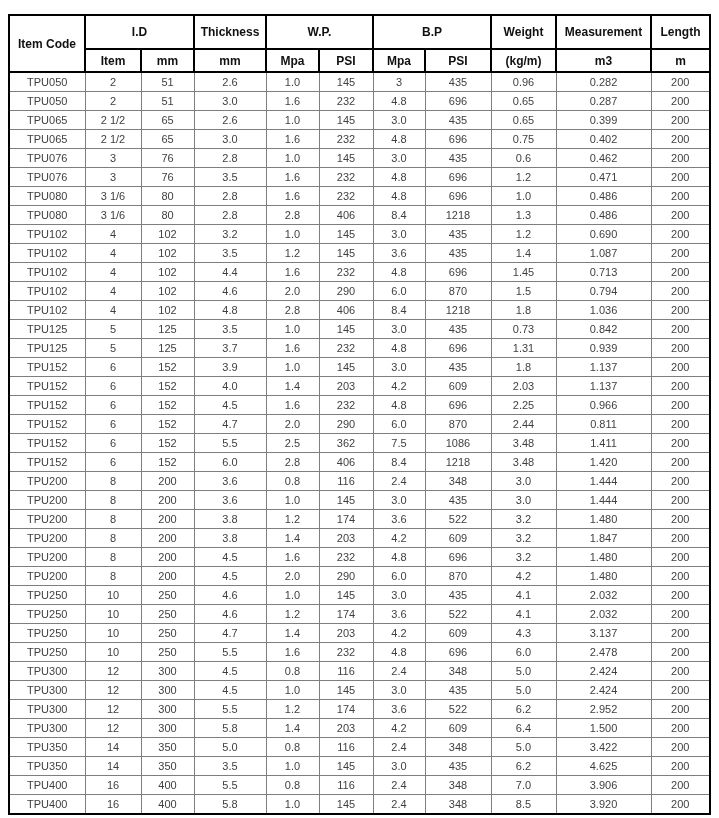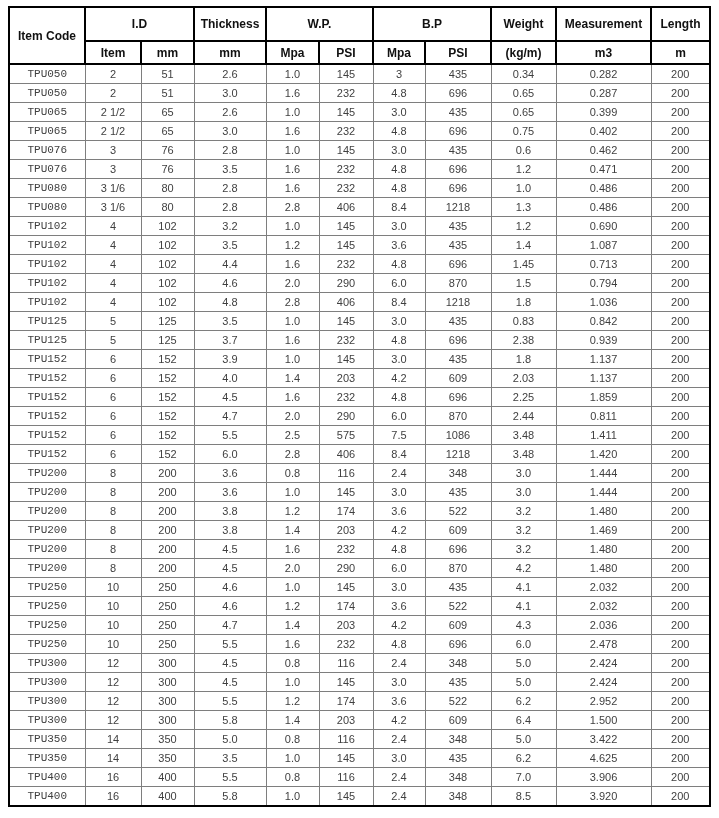--- a/index.html
+++ b/index.html
@@ -6,21 +6,21 @@
     margin: 0;
     padding: 0;
     background: #ffffff;
     font-family: "Liberation Sans", sans-serif;
   }
   .page {
     width: 719px;
     height: 818px;
     background: #ffffff;
     box-sizing: border-box;
-    padding: 6px 0 0 8px;
+    padding: 14px 0 0 8px;
   }
   table.spec {
     border-collapse: collapse;
     table-layout: fixed;
     border: 2px solid #000000;
   }
   table.spec th {
     border: 2px solid #000000;
     font-weight: bold;
     color: #111111;
@@ -38,21 +38,21 @@
     text-align: center;
     vertical-align: middle;
     padding: 0 2px;
     height: 18px;
     line-height: 18px;
     white-space: nowrap;
     overflow: hidden;
     background: #ffffff;
   }
   
-  table.spec td:first-child { border-left: 2px solid #000000; font-family: Liberation Mono, monospace; }
+  table.spec td:first-child { border-left: 2px solid #000000; }
   table.spec td:last-child  { border-right: 2px solid #000000; }
   table.spec tbody tr:last-child td { border-bottom: 2px solid #000000; }
 </style>
 </head>
 <body>
 
 <div class="page">
   <table class="spec">
     <colgroup>
         <col style="width: 76px;">
@@ -94,21 +94,21 @@
     <tbody>
         <tr>
           <td>TPU050</td>
           <td>2</td>
           <td>51</td>
           <td>2.6</td>
           <td>1.0</td>
           <td>145</td>
           <td>3</td>
           <td>435</td>
-          <td>0.34</td>
+          <td>0.96</td>
           <td>0.282</td>
           <td>200</td>
         </tr>
         <tr>
           <td>TPU050</td>
           <td>2</td>
           <td>51</td>
           <td>3.0</td>
           <td>1.6</td>
           <td>232</td>
@@ -263,34 +263,34 @@
         </tr>
         <tr>
           <td>TPU125</td>
           <td>5</td>
           <td>125</td>
           <td>3.5</td>
           <td>1.0</td>
           <td>145</td>
           <td>3.0</td>
           <td>435</td>
-          <td>0.83</td>
+          <td>0.73</td>
           <td>0.842</td>
           <td>200</td>
         </tr>
         <tr>
           <td>TPU125</td>
           <td>5</td>
           <td>125</td>
           <td>3.7</td>
           <td>1.6</td>
           <td>232</td>
           <td>4.8</td>
           <td>696</td>
-          <td>2.38</td>
+          <td>1.31</td>
           <td>0.939</td>
           <td>200</td>
         </tr>
         <tr>
           <td>TPU152</td>
           <td>6</td>
           <td>152</td>
           <td>3.9</td>
           <td>1.0</td>
           <td>145</td>
@@ -316,21 +316,21 @@
         <tr>
           <td>TPU152</td>
           <td>6</td>
           <td>152</td>
           <td>4.5</td>
           <td>1.6</td>
           <td>232</td>
           <td>4.8</td>
           <td>696</td>
           <td>2.25</td>
-          <td>1.859</td>
+          <td>0.966</td>
           <td>200</td>
         </tr>
         <tr>
           <td>TPU152</td>
           <td>6</td>
           <td>152</td>
           <td>4.7</td>
           <td>2.0</td>
           <td>290</td>
           <td>6.0</td>
@@ -338,21 +338,21 @@
           <td>2.44</td>
           <td>0.811</td>
           <td>200</td>
         </tr>
         <tr>
           <td>TPU152</td>
           <td>6</td>
           <td>152</td>
           <td>5.5</td>
           <td>2.5</td>
-          <td>575</td>
+          <td>362</td>
           <td>7.5</td>
           <td>1086</td>
           <td>3.48</td>
           <td>1.411</td>
           <td>200</td>
         </tr>
         <tr>
           <td>TPU152</td>
           <td>6</td>
           <td>152</td>
@@ -407,21 +407,21 @@
         <tr>
           <td>TPU200</td>
           <td>8</td>
           <td>200</td>
           <td>3.8</td>
           <td>1.4</td>
           <td>203</td>
           <td>4.2</td>
           <td>609</td>
           <td>3.2</td>
-          <td>1.469</td>
+          <td>1.847</td>
           <td>200</td>
         </tr>
         <tr>
           <td>TPU200</td>
           <td>8</td>
           <td>200</td>
           <td>4.5</td>
           <td>1.6</td>
           <td>232</td>
           <td>4.8</td>
@@ -472,21 +472,21 @@
         <tr>
           <td>TPU250</td>
           <td>10</td>
           <td>250</td>
           <td>4.7</td>
           <td>1.4</td>
           <td>203</td>
           <td>4.2</td>
           <td>609</td>
           <td>4.3</td>
-          <td>2.036</td>
+          <td>3.137</td>
           <td>200</td>
         </tr>
         <tr>
           <td>TPU250</td>
           <td>10</td>
           <td>250</td>
           <td>5.5</td>
           <td>1.6</td>
           <td>232</td>
           <td>4.8</td>

